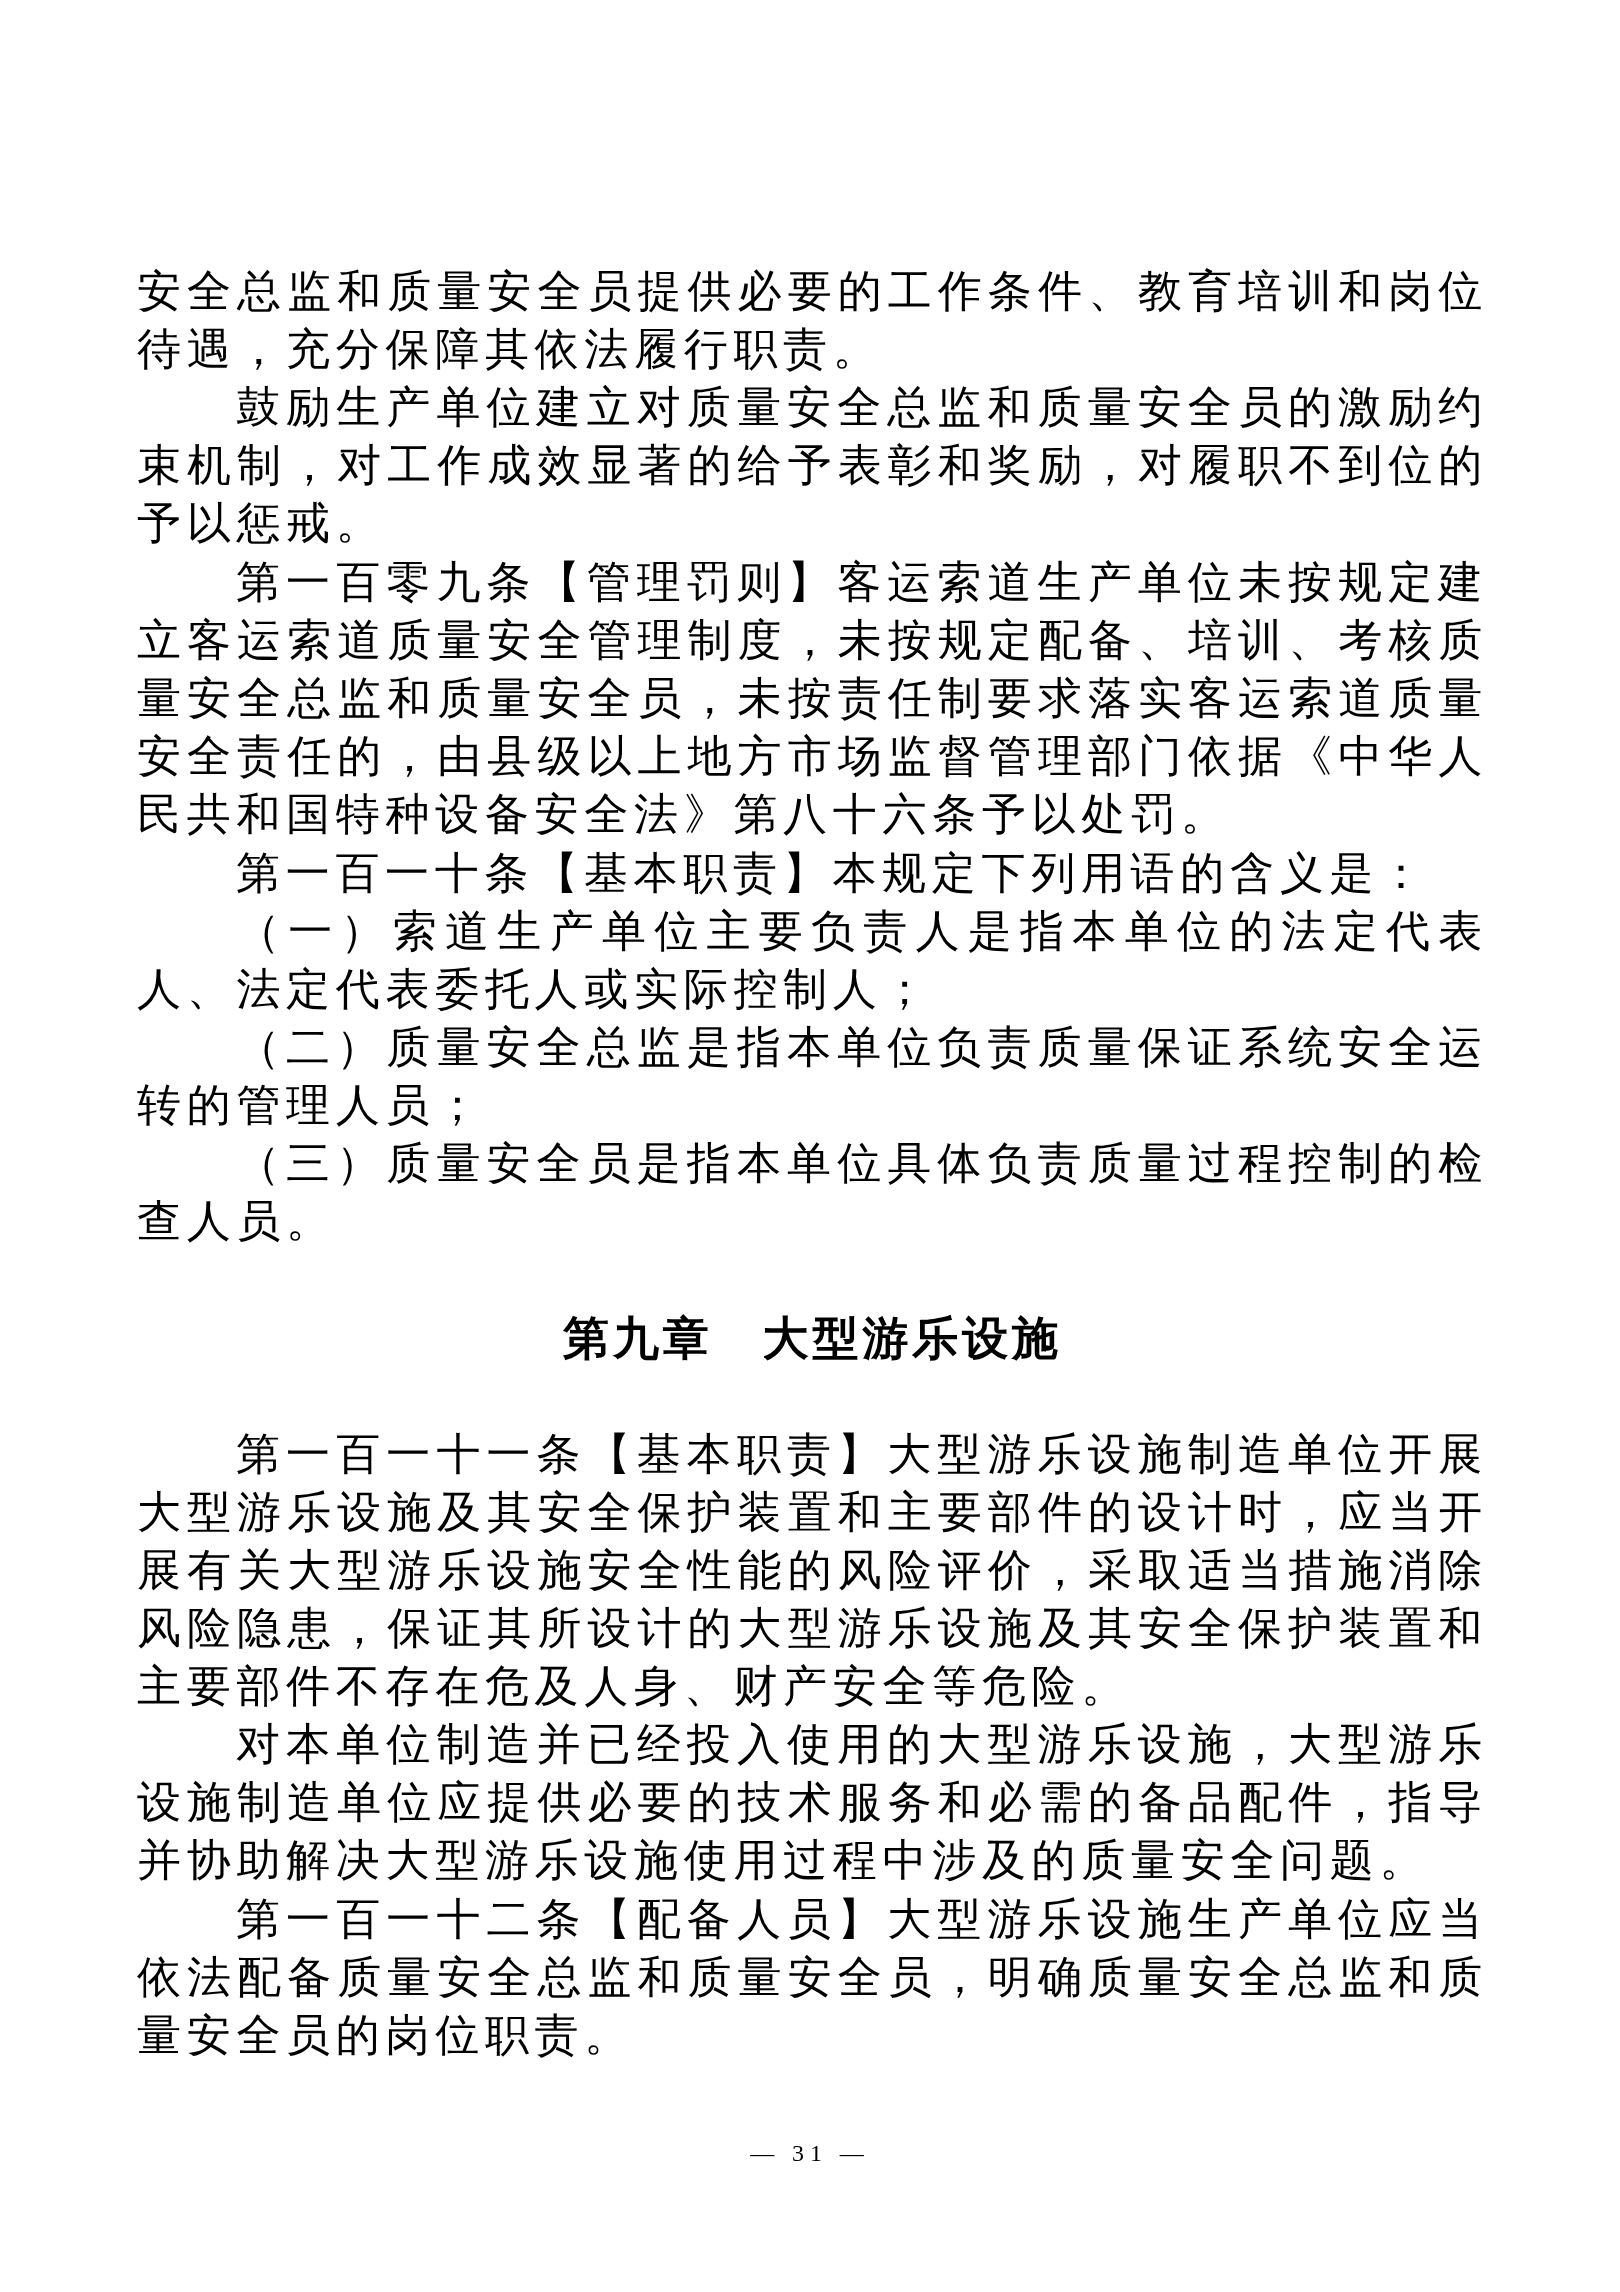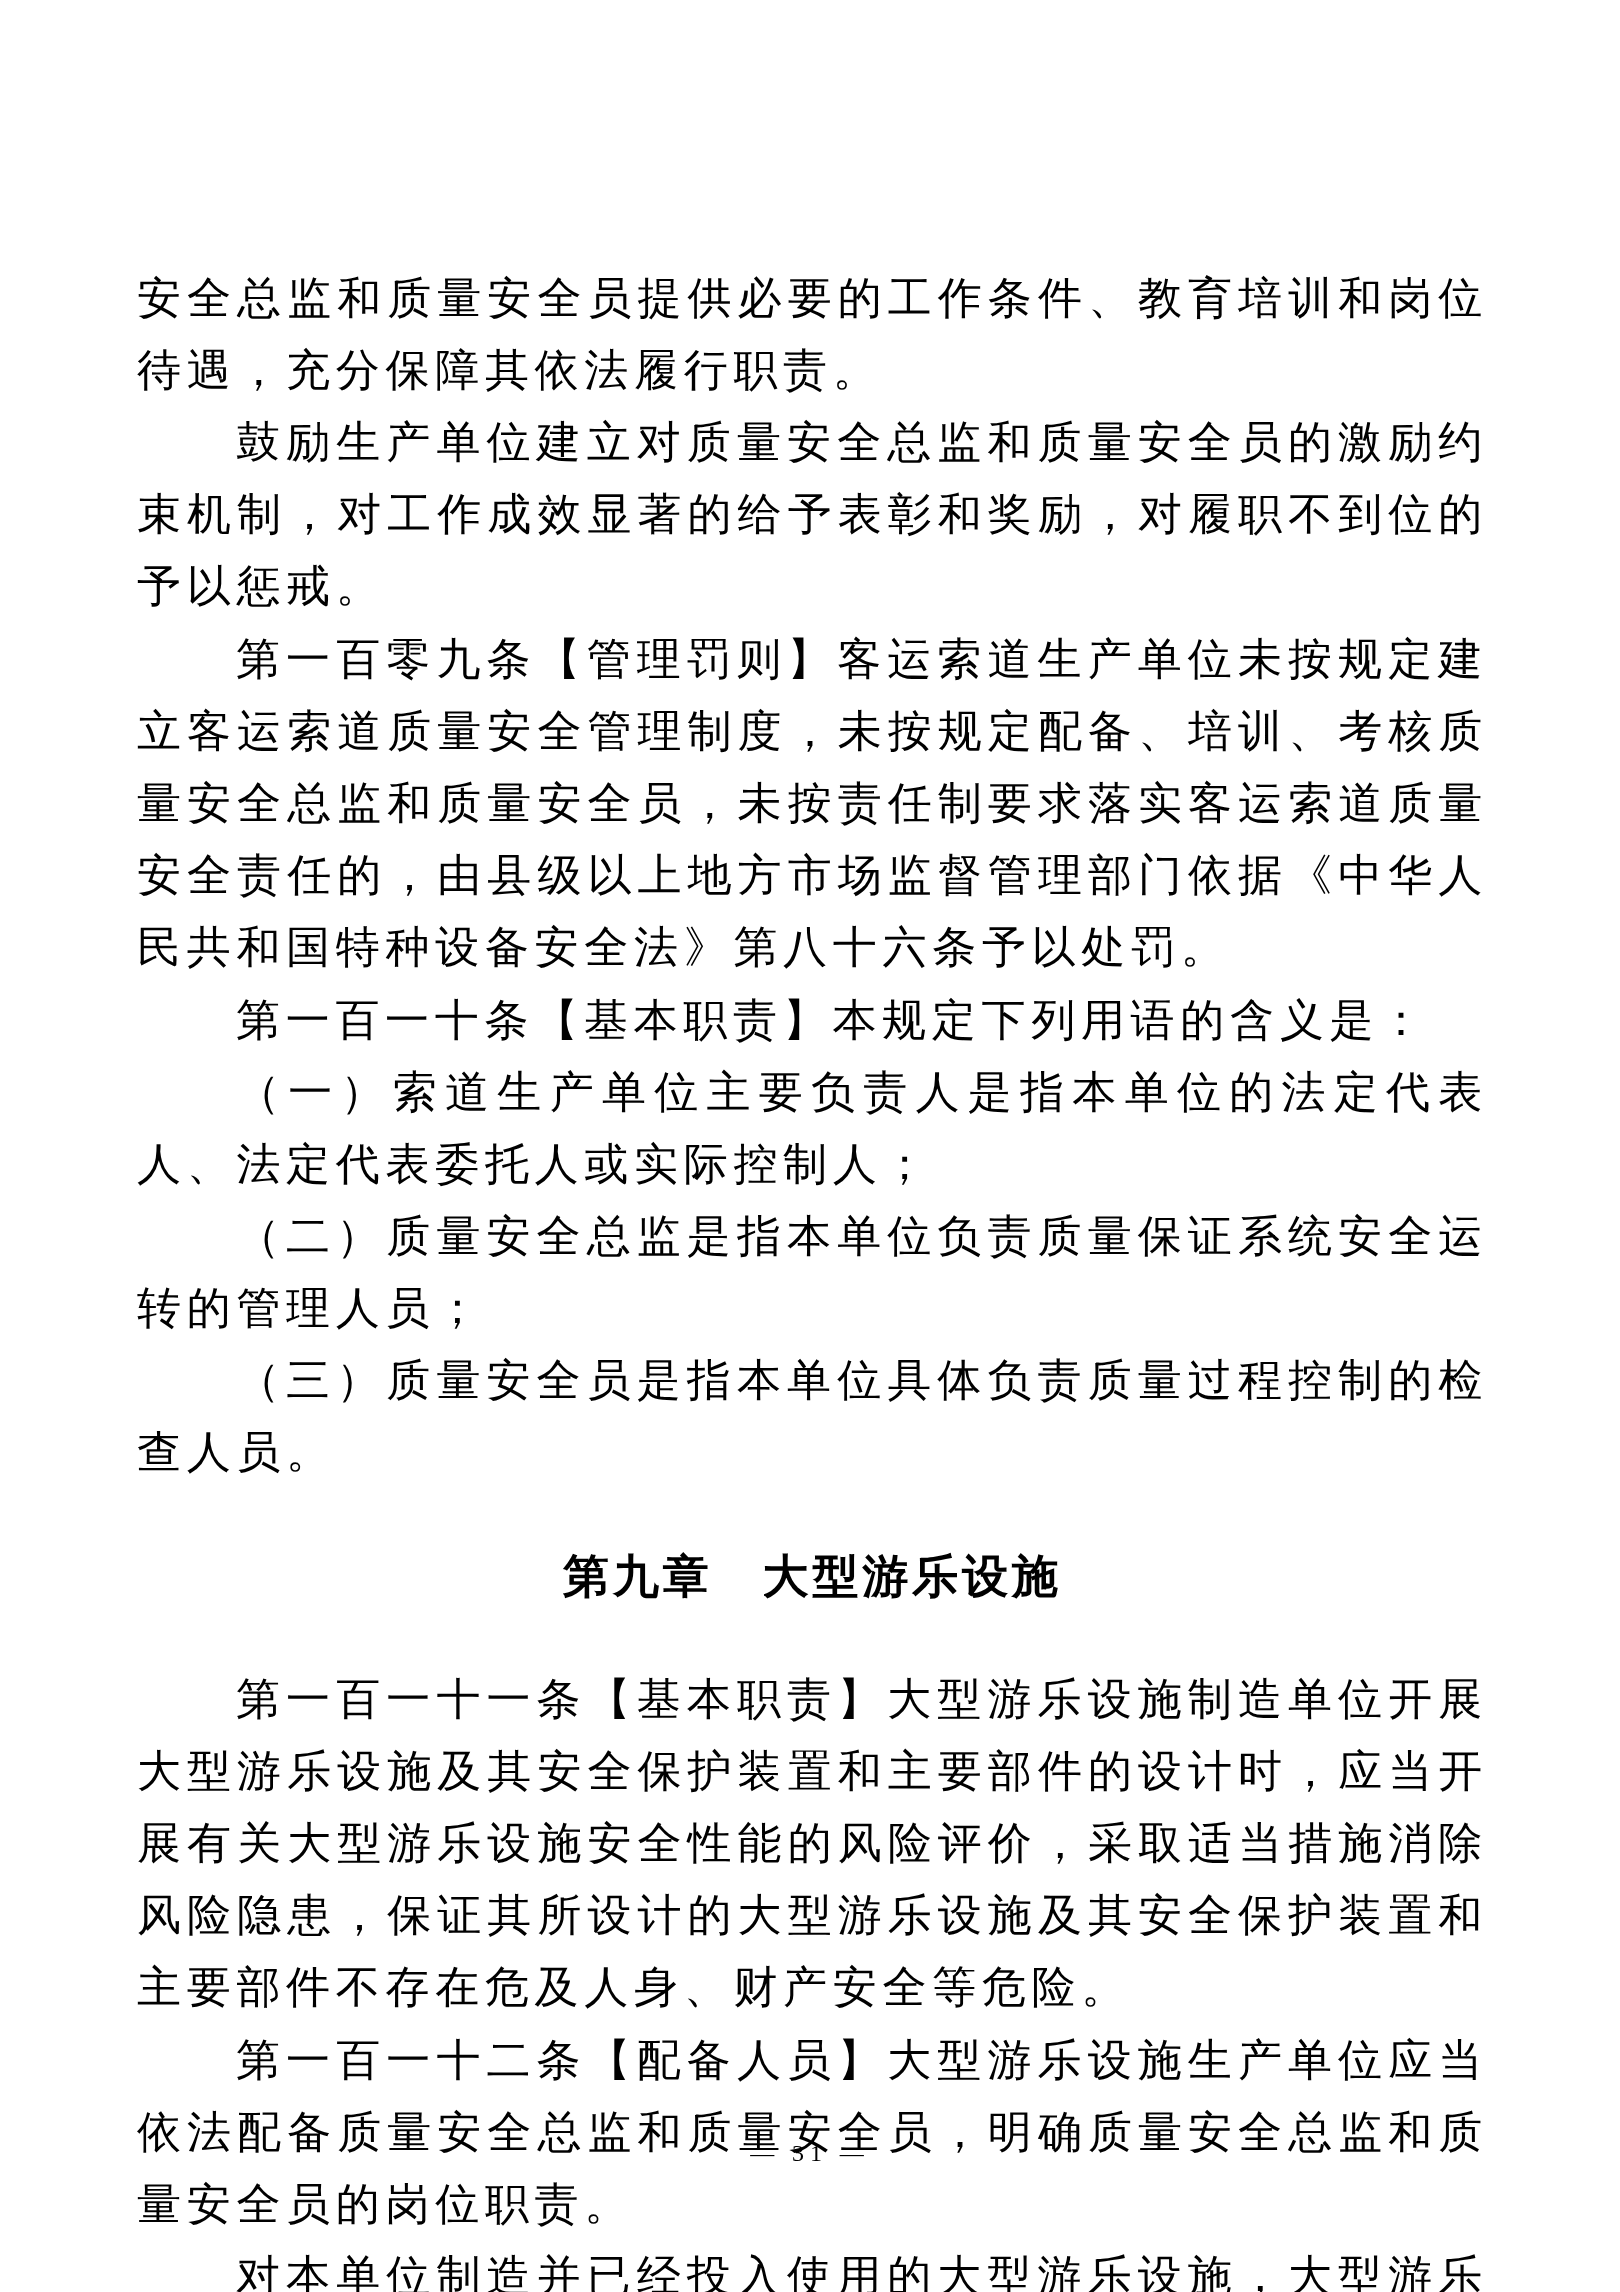--- a/index.html
+++ b/index.html
@@ -14,21 +14,21 @@
   }
   .content {
     position: absolute;
     left: 137px;
     top: 263px;
     width: 1351px;
   }
   p.para {
     margin: 0;
     font-size: 44px;
-    line-height: 72px;
+    line-height: 58px;
     letter-spacing: 5.7px;
     text-align: justify;
     color: #000000;
   }
   p.para.indent { text-indent: 2.25em; }
   p.chapter {
     margin: 58px 0;
     font-size: 46px;
     line-height: 58px;
     letter-spacing: 3.9px;
@@ -60,18 +60,18 @@
   <div class="content" id="paragraph-container">
       <p class="para">安全总监和质量安全员提供必要的工作条件、教育培训和岗位待遇，充分保障其依法履行职责。</p>
       <p class="para indent">鼓励生产单位建立对质量安全总监和质量安全员的激励约束机制，对工作成效显著的给予表彰和奖励，对履职不到位的予以惩戒。</p>
       <p class="para indent"><span class="article-title">第一百零九条【管理罚则】</span><span>客运索道生产单位未按规定建立客运索道质量安全管理制度，未按规定配备、培训、考核质量安全总监和质量安全员，未按责任制要求落实客运索道质量安全责任的，由县级以上地方市场监督管理部门依据《中华人民共和国特种设备安全法》第八十六条予以处罚。</span></p>
       <p class="para indent"><span class="article-title">第一百一十条【基本职责】</span><span>本规定下列用语的含义是：</span></p>
       <p class="para indent">（一）索道生产单位主要负责人是指本单位的法定代表人、法定代表委托人或实际控制人；</p>
       <p class="para indent">（二）质量安全总监是指本单位负责质量保证系统安全运转的管理人员；</p>
       <p class="para indent">（三）质量安全员是指本单位具体负责质量过程控制的检查人员。</p>
       <p class="chapter">第九章　大型游乐设施</p>
       <p class="para indent"><span class="article-title">第一百一十一条【基本职责】</span><span>大型游乐设施制造单位开展大型游乐设施及其安全保护装置和主要部件的设计时，应当开展有关大型游乐设施安全性能的风险评价，采取适当措施消除风险隐患，保证其所设计的大型游乐设施及其安全保护装置和主要部件不存在危及人身、财产安全等危险。</span></p>
+      <p class="para indent">对本单位制造并已经投入使用的大型游乐设施，大型游乐设施制造单位应提供必要的技术服务和必需的备品配件，指导并协助解决大型游乐设施使用过程中涉及的质量安全问题。</p>
       <p class="para indent"><span class="article-title">第一百一十二条【配备人员】</span><span>大型游乐设施生产单位应当依法配备质量安全总监和质量安全员，明确质量安全总监和质量安全员的岗位职责。</span></p>
-      <p class="para indent">对本单位制造并已经投入使用的大型游乐设施，大型游乐设施制造单位应提供必要的技术服务和必需的备品配件，指导并协助解决大型游乐设施使用过程中涉及的质量安全问题。</p>
     </div>
   <div class="footer">— 31 —</div>
 </div>
 
 
 </body></html>

